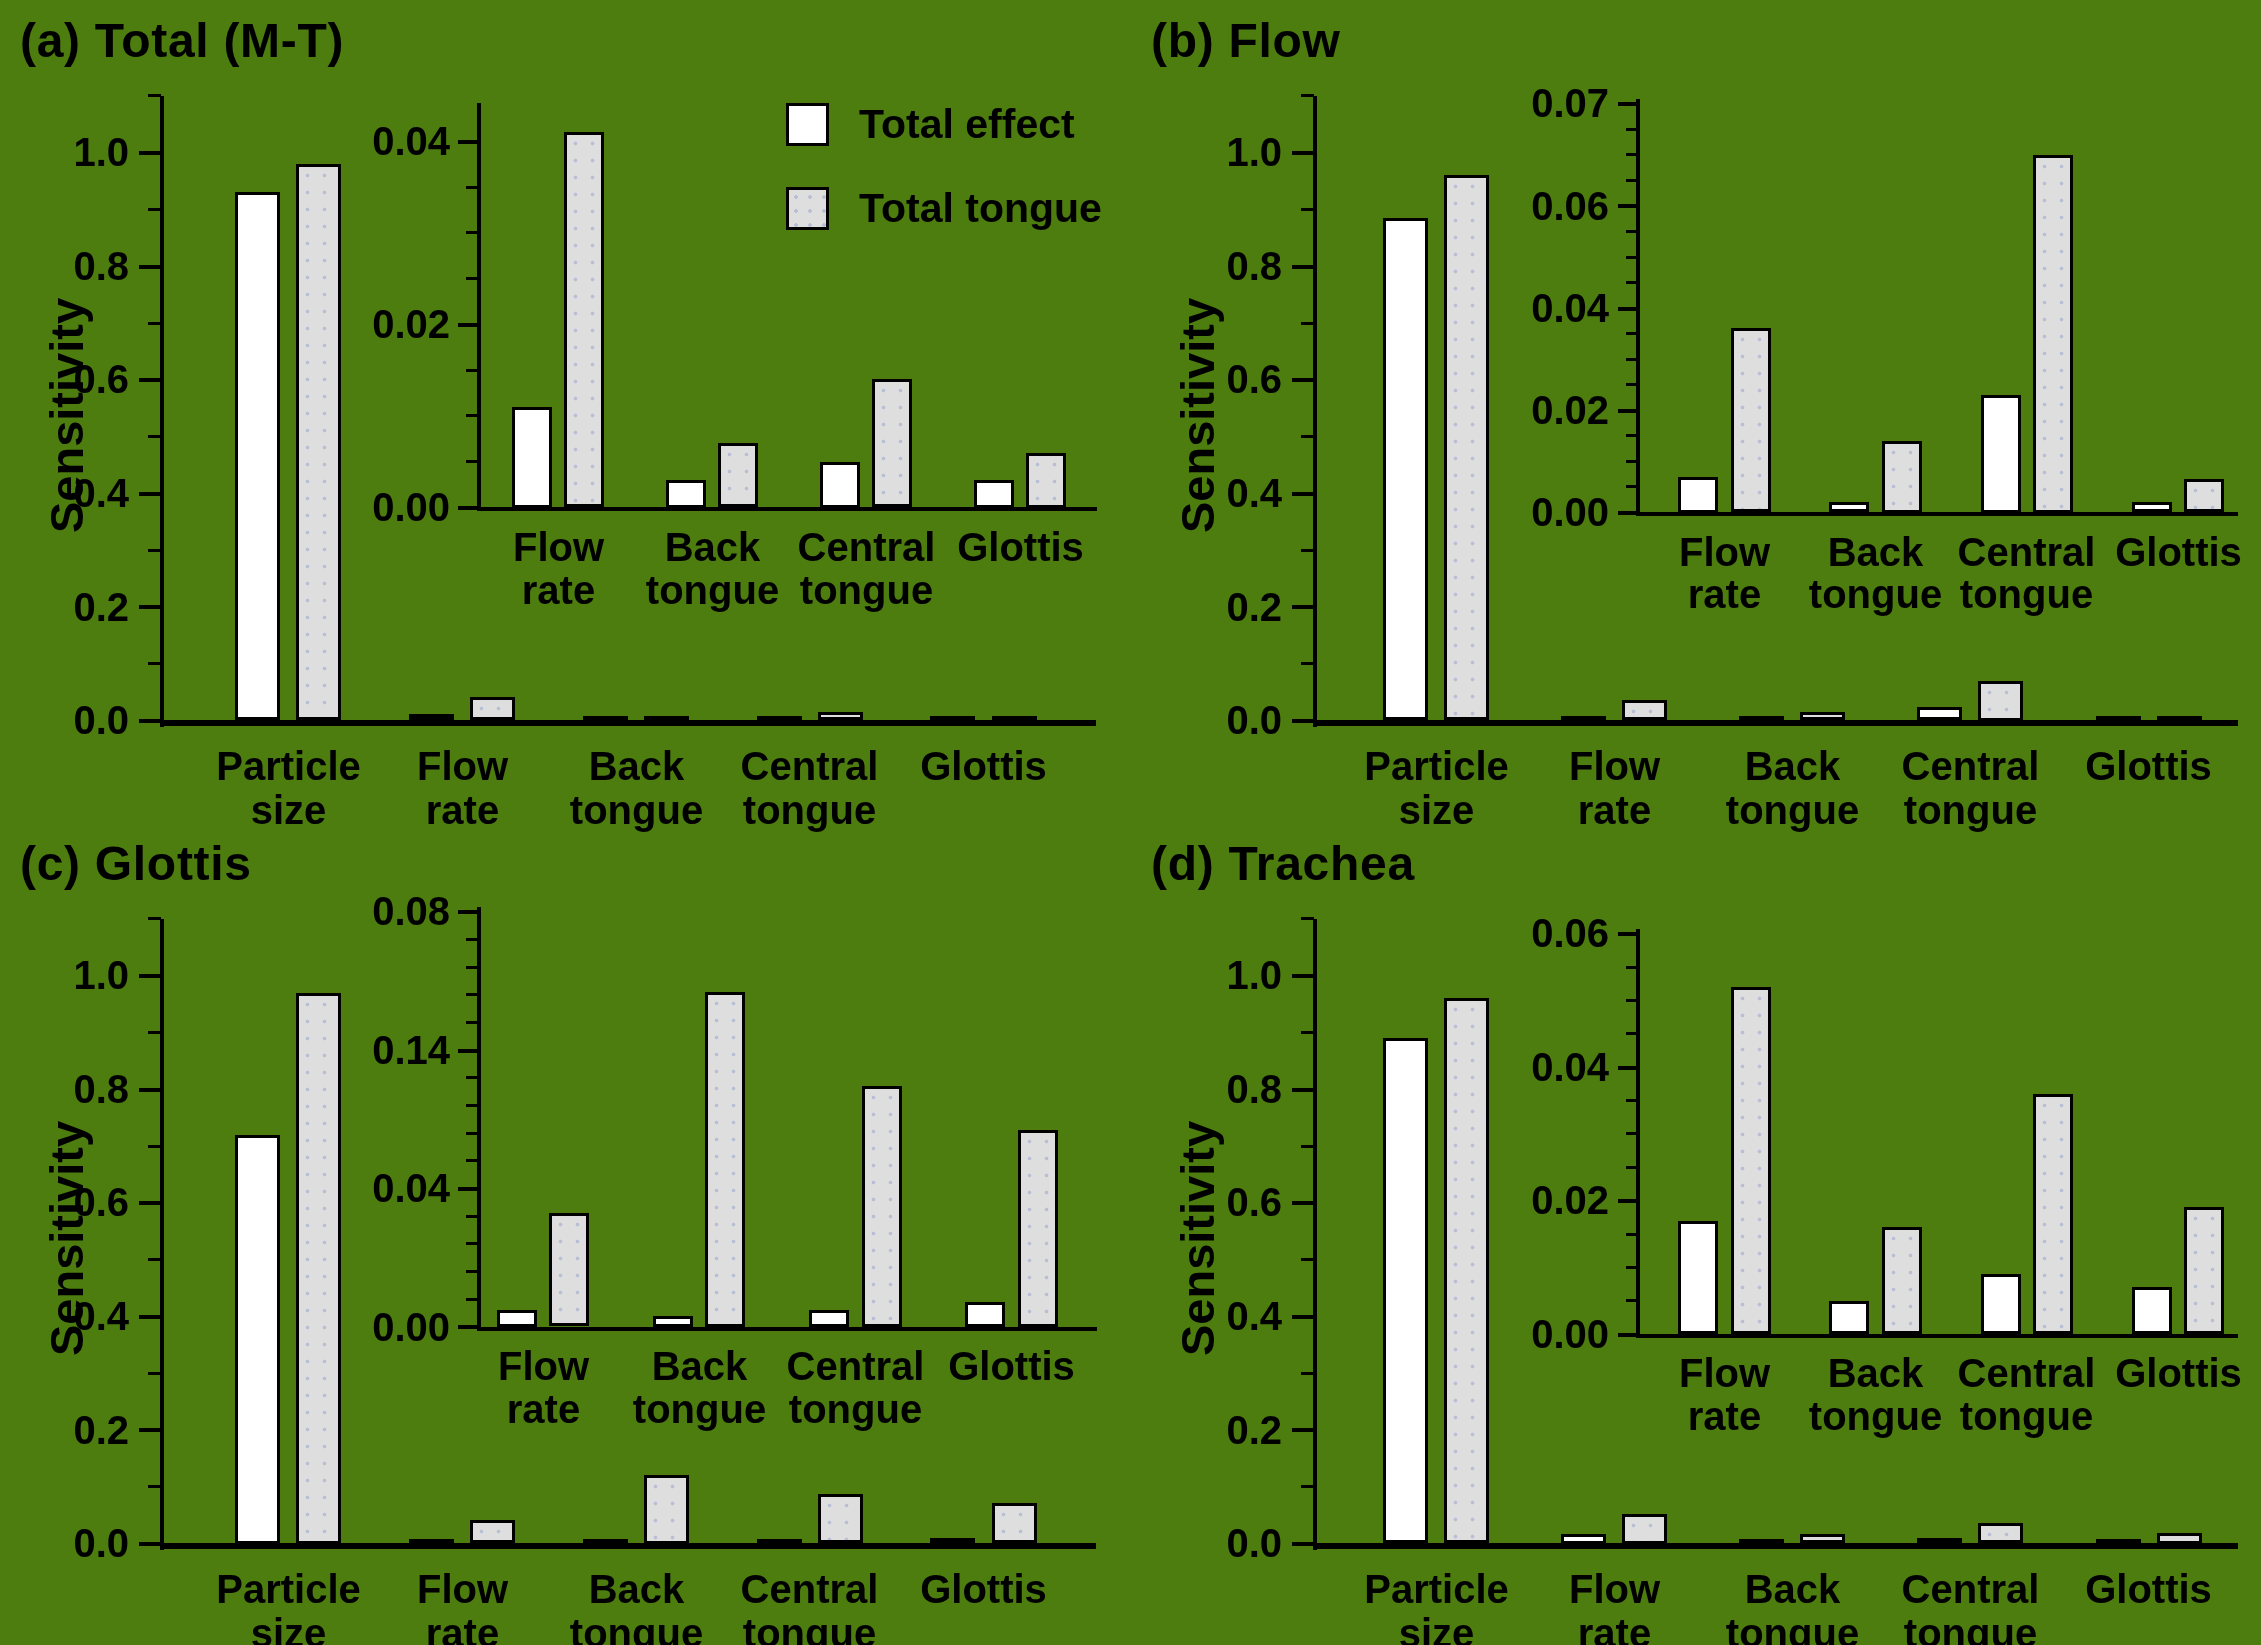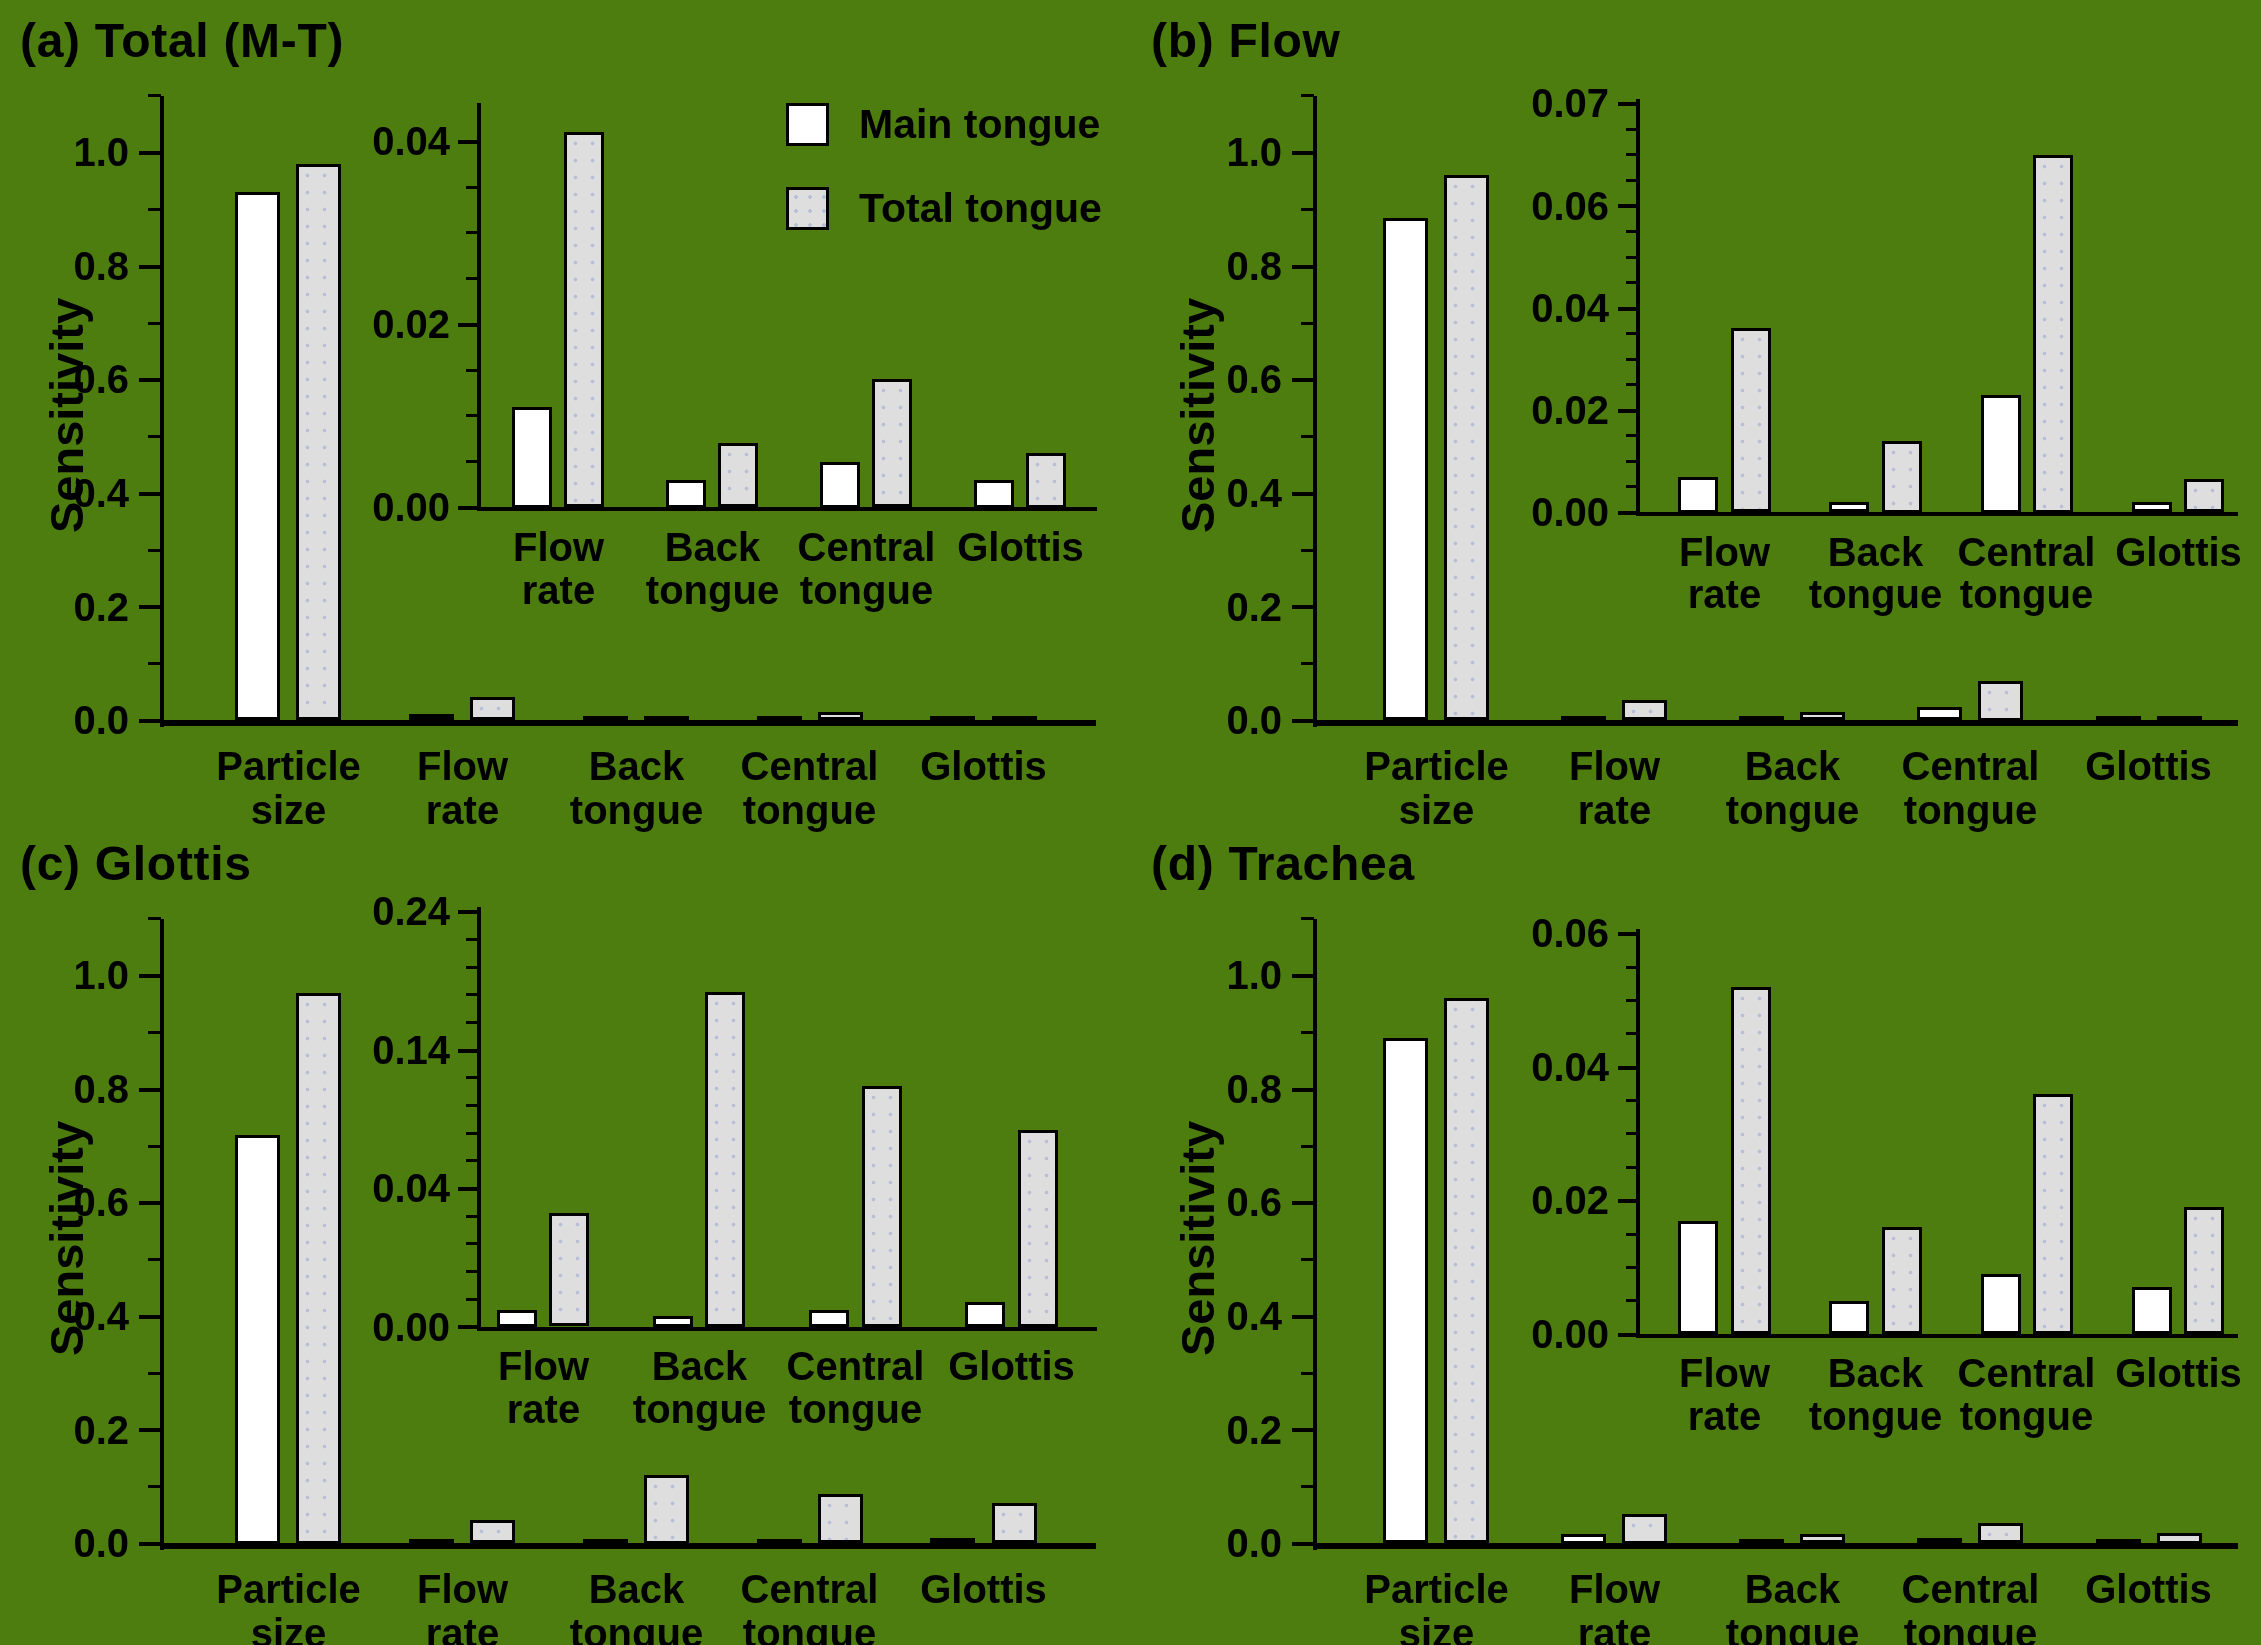--- a/index.html
+++ b/index.html
@@ -134,21 +134,21 @@
         <div class="cat-label" style="left: 388px; width: 341px; top: 569px;">rate</div>
         <div class="cat-label" style="left: 542px; width: 341px; top: 526px;">Back</div>
         <div class="cat-label" style="left: 542px; width: 341px; top: 569px;">tongue</div>
         <div class="cat-label" style="left: 696px; width: 341px; top: 526px;">Central</div>
         <div class="cat-label" style="left: 696px; width: 341px; top: 569px;">tongue</div>
         <div class="cat-label" style="left: 850px; width: 341px; top: 526px;">Glottis</div>
       </div>
     <div class="legend">
       <div class="legend-entry">
         <span class="swatch swatch-main"></span>
-        <span class="legend-label">Main tongue</span>
+        <span class="legend-label">Total effect</span>
       </div>
       <div class="legend-entry">
         <span class="swatch swatch-total"></span>
         <span class="legend-label">Total tongue</span>
       </div>
     </div>
   </section>
 
   <section class="panel" id="panel-b">
     <h2 class="panel-title">(b) Flow</h2>
@@ -280,21 +280,21 @@
         <div class="cat-label" style="left: 813px; width: 341px; top: 745px;">Glottis</div>
         <div class="axis-line" style="left: 477px; top: 84px; width: 3.5px; height: 424px;"></div>
         <div class="axis-line" style="left: 477px; top: 504px; width: 620px; height: 3.5px;"></div>
         <div class="tick" style="left: 458px; top: 502px; width: 18.5px; height: 3.5px;"></div>
         <div class="tick-label" style="left: 287px; top: 483px; width: 163px;">0.00</div>
         <div class="tick" style="left: 458px; top: 364px; width: 18.5px; height: 3.5px;"></div>
         <div class="tick-label" style="left: 287px; top: 344px; width: 163px;">0.04</div>
         <div class="tick" style="left: 458px; top: 226px; width: 18.5px; height: 3.5px;"></div>
         <div class="tick-label" style="left: 287px; top: 206px; width: 163px;">0.14</div>
         <div class="tick" style="left: 458px; top: 87px; width: 18.5px; height: 3.5px;"></div>
-        <div class="tick-label" style="left: 287px; top: 67px; width: 163px;">0.24</div>
+        <div class="tick-label" style="left: 287px; top: 67px; width: 163px;">0.08</div>
         <div class="tick" style="left: 466px; top: 475px; width: 10.6px; height: 2.8px;"></div>
         <div class="tick" style="left: 466px; top: 447px; width: 10.6px; height: 2.8px;"></div>
         <div class="tick" style="left: 466px; top: 419px; width: 10.6px; height: 2.8px;"></div>
         <div class="tick" style="left: 466px; top: 392px; width: 10.6px; height: 2.8px;"></div>
         <div class="tick" style="left: 466px; top: 336px; width: 10.6px; height: 2.8px;"></div>
         <div class="tick" style="left: 466px; top: 309px; width: 10.6px; height: 2.8px;"></div>
         <div class="tick" style="left: 466px; top: 281px; width: 10.6px; height: 2.8px;"></div>
         <div class="tick" style="left: 466px; top: 253px; width: 10.6px; height: 2.8px;"></div>
         <div class="tick" style="left: 466px; top: 198px; width: 10.6px; height: 2.8px;"></div>
         <div class="tick" style="left: 466px; top: 170px; width: 10.6px; height: 2.8px;"></div>

